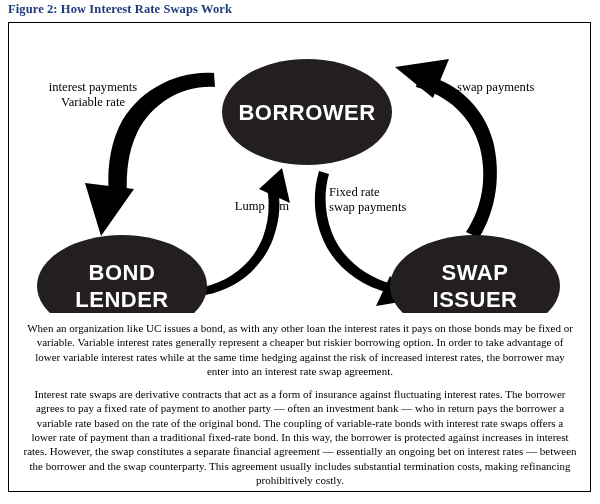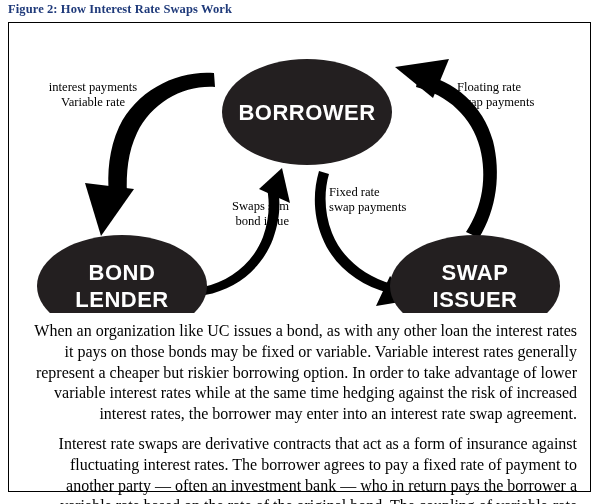--- a/index.html
+++ b/index.html
@@ -88,23 +88,23 @@
   
   .body-text {
     position: absolute;
     left: 14px;
     top: 298px;
     width: 554px;
   }
   .body-text p {
     margin: 0 0 9px 0;
     font-family: "Liberation Serif", serif;
-    font-size: 16px;
+    font-size: 11px;
     line-height: 1.30;
-    text-align: right;
+    text-align: center;
     color: #000000;
   }
   .body-text p:last-child { margin-bottom: 0; }
 </style>
 </head>
 <body>
 
 <div id="figure-root">
 
   <div class="figure-title">Figure 2: How Interest Rate Swaps Work</div>
@@ -176,27 +176,25 @@
         </g>
 
       </svg>
 
       <div class="edge-label align-center" id="label-variable-rate">
         <div>interest payments</div>
         <div>Variable rate</div>
       </div>
 
       <div class="edge-label align-left" id="label-floating-rate">
-        <div>Floating rate</div>
         <div>swap payments</div>
       </div>
 
       <div class="edge-label align-right" id="label-lump-sum">
-        <div>Swaps sum</div>
-        <div>bond issue</div>
+        <div>Lump sum</div>
       </div>
 
       <div class="edge-label align-left" id="label-fixed-rate">
         <div>Fixed rate</div>
         <div>swap payments</div>
       </div>
     </div>
 
     <div class="body-text">
       <p>When an organization like UC issues a bond, as with any other loan the interest rates it pays on those bonds may be fixed or variable. Variable interest rates generally represent a cheaper but riskier borrowing option. In order to take advantage of lower variable interest rates while at the same time hedging against the risk of increased interest rates, the borrower may enter into an interest rate swap agreement.</p>

